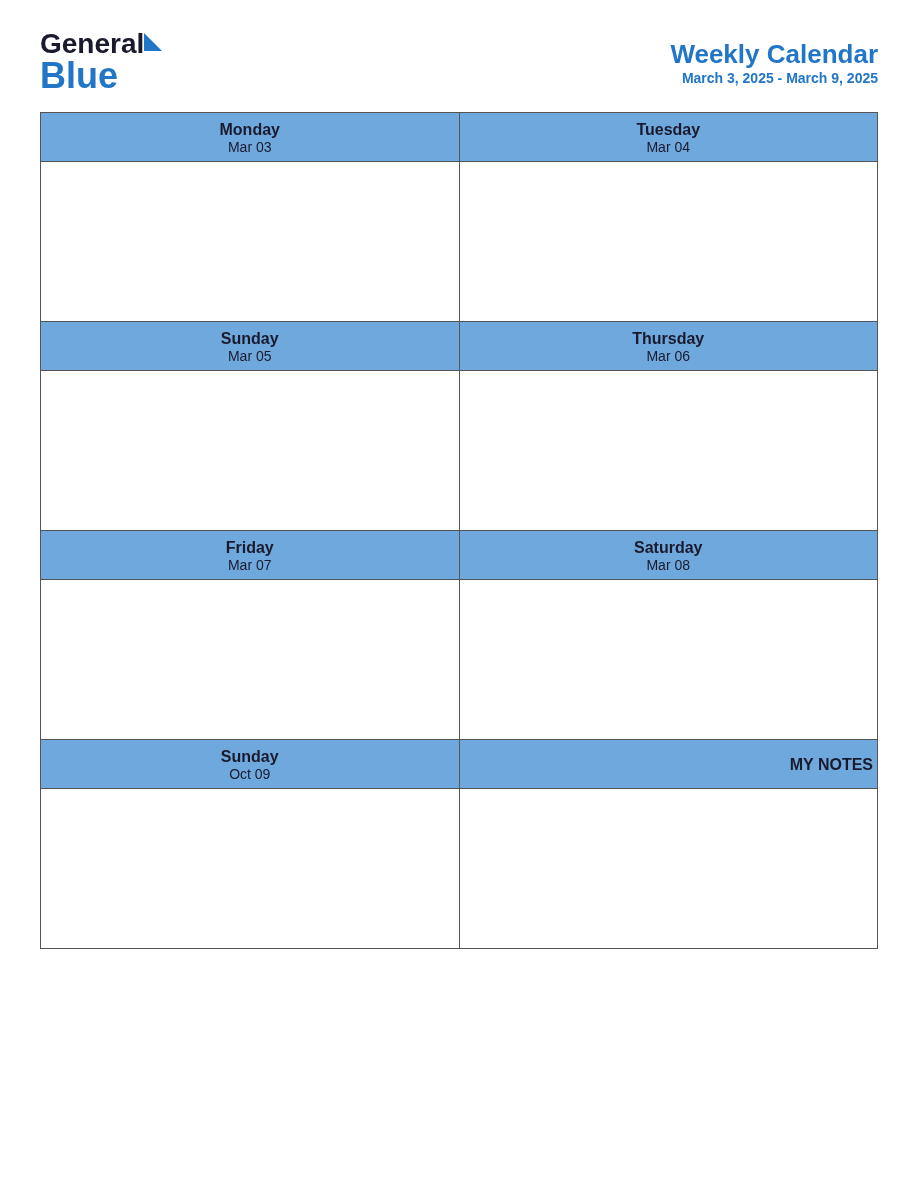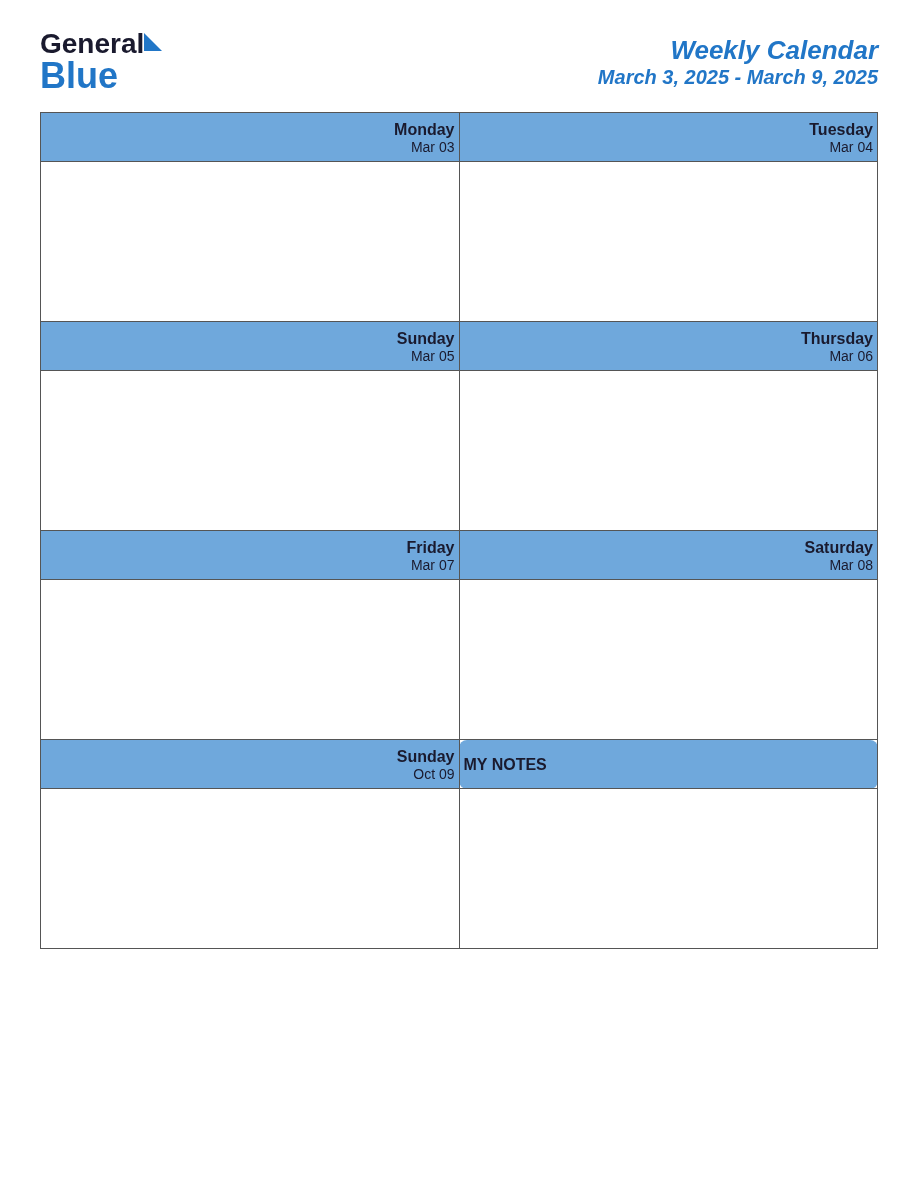--- a/index.html
+++ b/index.html
@@ -46,43 +46,42 @@
       align-items: center;
     }
     .logo-row2 {
       color: #2176c7;
       font-size: 36px;
       font-weight: bold;
       margin-left: 0;
     }
     .title-block {
       text-align: right;
-      font-style: italic;
     }
     .title-main {
       color: #2176c7;
       font-size: 26px;
       font-weight: bold;
     }
     .title-sub {
       color: #2176c7;
-      font-size: 20px;
+      font-size: 14px;
       font-weight: bold;
     }
     .calendar {
       border: 1.5px solid #555;
       width: 100%;
       border-collapse: collapse;
     }
     .calendar td, .calendar th {
       border: 1.5px solid #555;
     }
     .day-header {
       background-color: #6fa8dc;
-      text-align: right;
+      text-align: center;
       padding: 8px 4px 6px 4px;
       width: 50%;
     }
     .day-name {
       font-weight: bold;
       font-size: 16px;
       color: #1a1a2e;
     }
     .day-date {
       font-size: 14px;
@@ -90,26 +89,25 @@
       font-weight: normal;
     }
     .day-content {
       height: 160px;
       vertical-align: top;
       padding: 6px;
       background: #fff;
     }
     .notes-header {
       background-color: #6fa8dc;
-      text-align: left;
+      text-align: right;
       padding: 8px 4px 6px 4px;
       font-weight: bold;
       font-size: 16px;
       color: #1a1a2e;
-      border-radius: 8px;
     }
   </style>
 </head>
 <body>
 
 <div class="header">
   <div class="logo">
     <div class="logo-text">
       <div class="logo-row1">
         <span class="logo-general">General</span>

